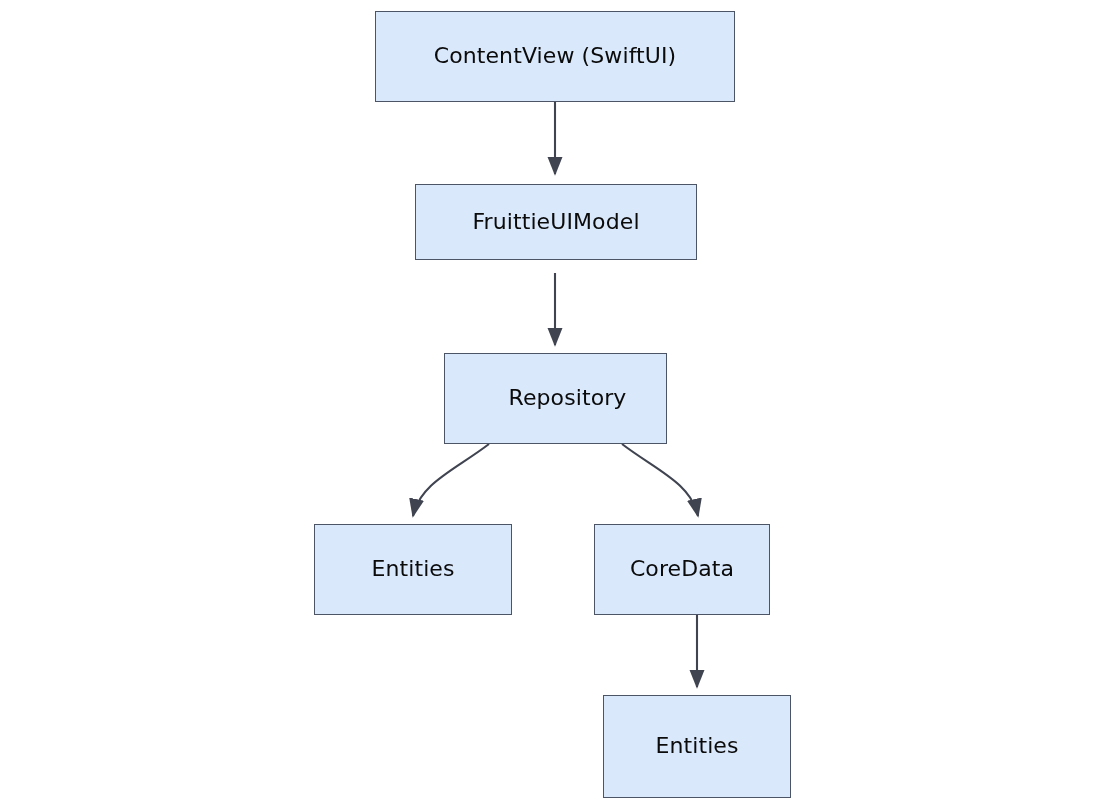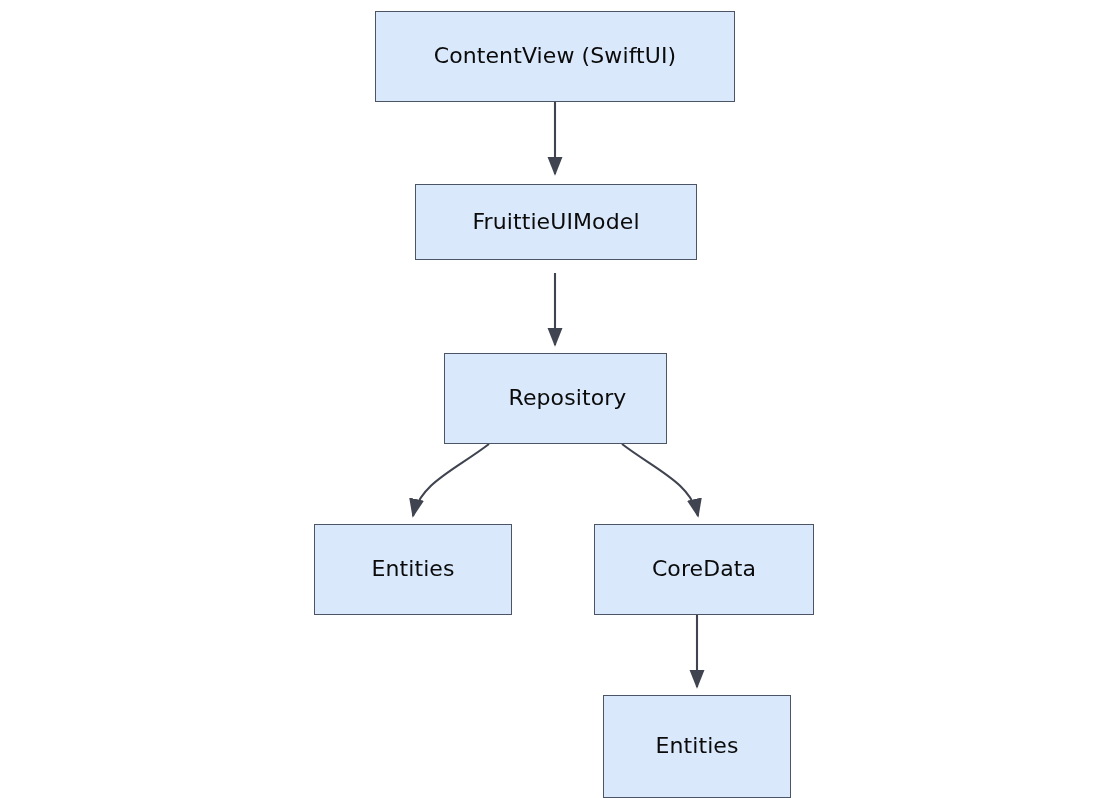--- a/index.html
+++ b/index.html
@@ -81,21 +81,21 @@
   </div>
 
   <div class="node" style="left:444px; top:353px; width:223px; height:91px;padding-left:24px;">
     <span class="node-label">Repository</span>
   </div>
 
   <div class="node" style="left:314px; top:524px; width:198px; height:91px;">
     <span class="node-label">Entities</span>
   </div>
 
-  <div class="node" style="left:594px; top:524px; width:220px; height:91px;">
+  <div class="node" style="left:594px; top:524px; width:176px; height:91px;">
     <span class="node-label">CoreData</span>
   </div>
 
   <div class="node" style="left:603px; top:695px; width:188px; height:103px;">
     <span class="node-label">Entities</span>
   </div>
 
 </div>
 
 </body></html>

